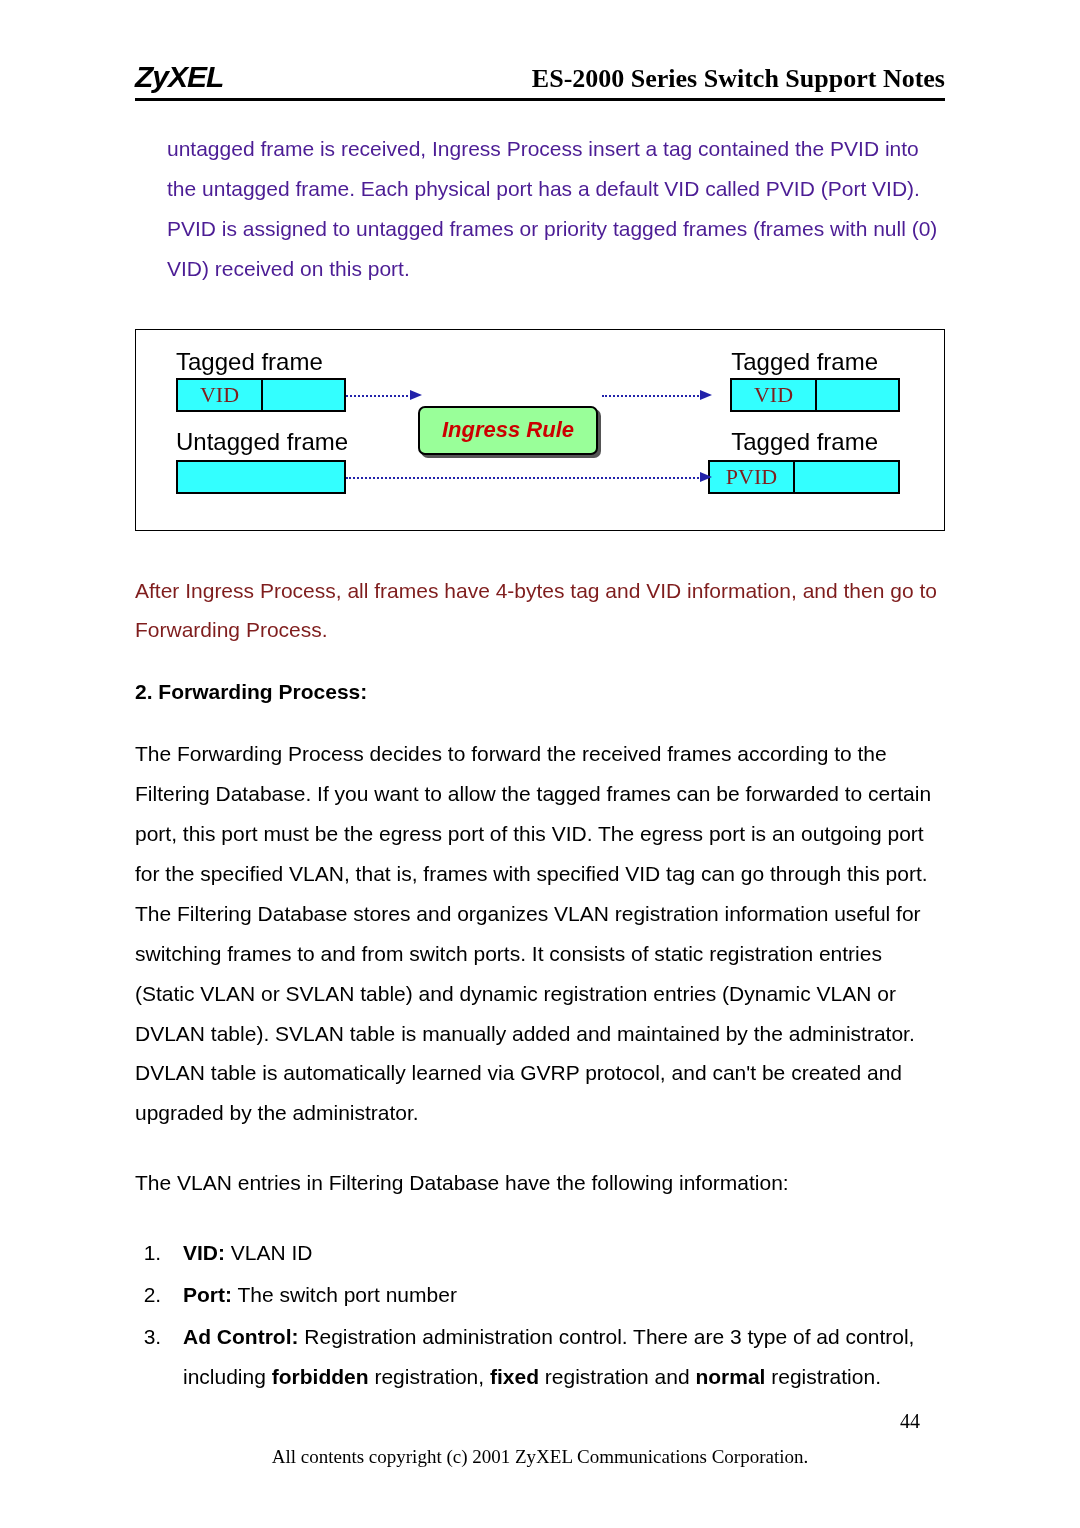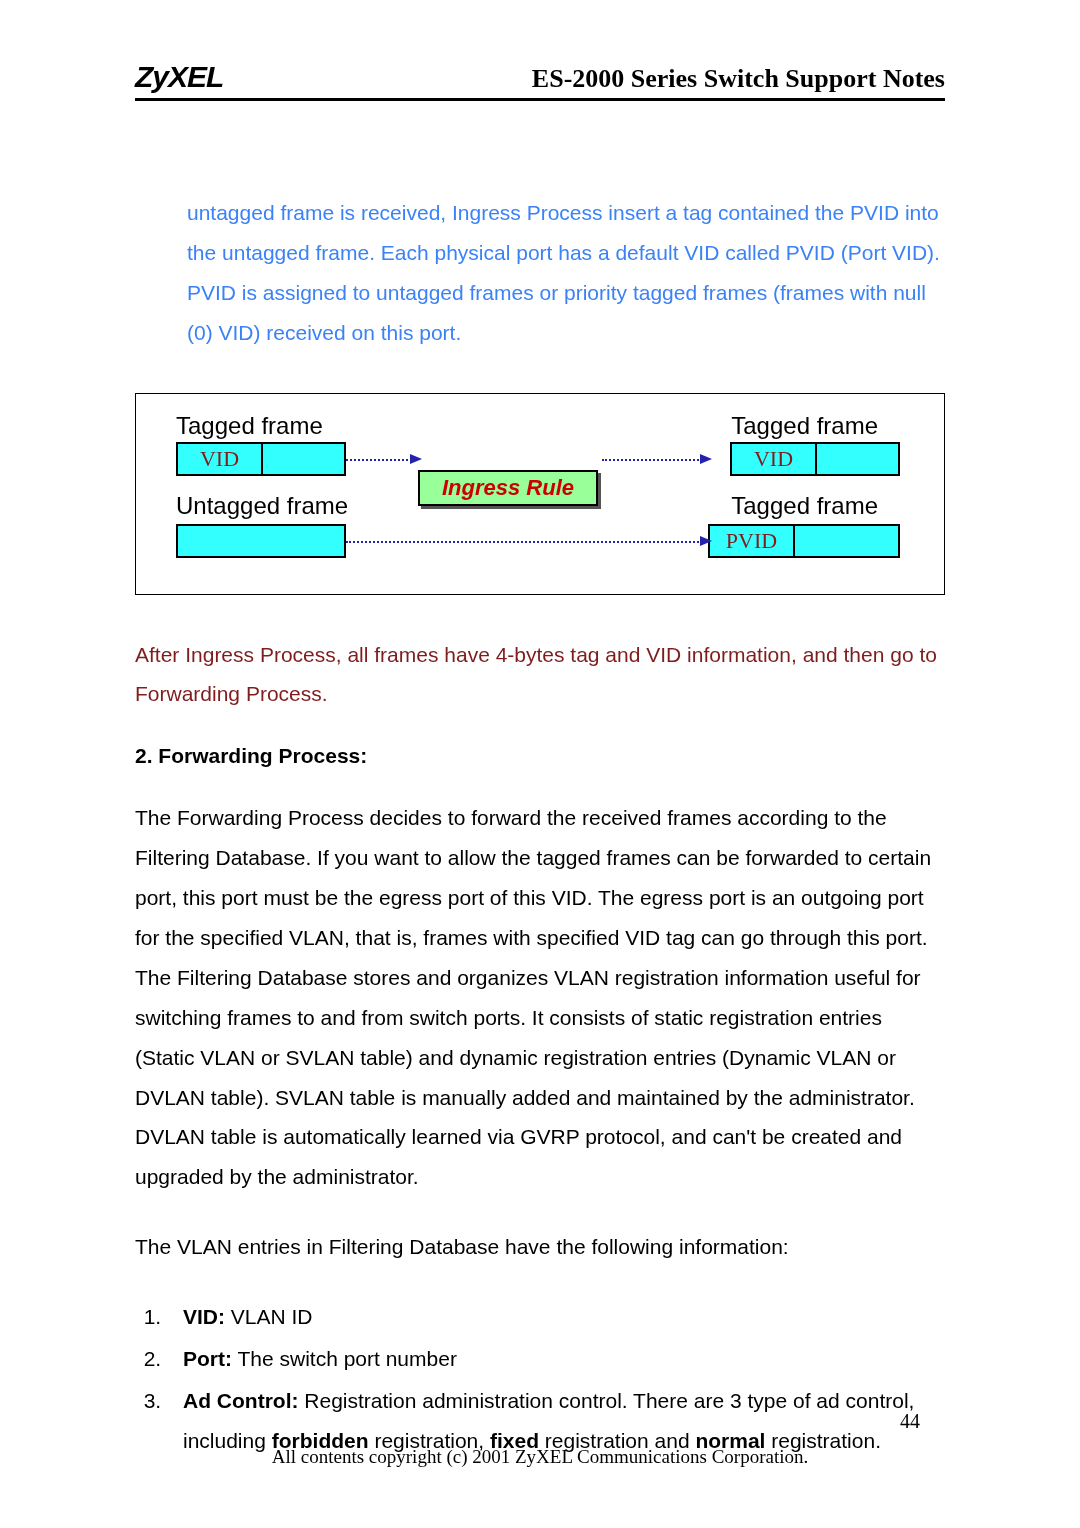--- a/index.html
+++ b/index.html
@@ -4,24 +4,24 @@
   <style>
     * { margin: 0; padding: 0; box-sizing: border-box; }
     body {
       width: 1080px;
       height: 1528px;
       background: #fff;
       font-family: Arial, Helvetica, sans-serif;
       position: relative;
     }
     .page { padding: 60px 135px 60px 135px; }
-    .header { display: flex; justify-content: space-between; align-items: flex-end; border-bottom: 3px solid #000; padding-bottom: 4px; margin-bottom: 92px; }
+    .header { display: flex; justify-content: space-between; align-items: flex-end; border-bottom: 3px solid #000; padding-bottom: 4px; margin-bottom: 28px; }
     .logo { font-family: Arial Black, Arial, sans-serif; font-weight: 900; font-style: italic; font-size: 30px; letter-spacing: -1px; }
     .doc-title { font-family: "Times New Roman", Times, serif; font-weight: bold; font-size: 26px; }
-    .body-text { font-size: 21px; line-height: 1.9; color: #3b82f6; margin-left: 52px; }
+    .body-text { font-size: 21px; line-height: 1.9; color: #4c1d95; margin-left: 32px; }
     .body-text2 { font-size: 21px; line-height: 1.9; color: #7f1d1d; margin-top: 40px; }
     .section-heading { font-size: 21px; font-weight: bold; margin-top: 30px; margin-bottom: 30px; }
     .diagram-wrap { margin-top: 40px; border: 1px solid #000; padding: 18px 22px 22px 22px; text-decoration: underline; }
     .diagram { position: relative; height: 160px; }
     .frame-label { position: absolute; font-size: 24px; }
     .frame-box { position: absolute; border: 2px solid #000; display: flex; }
     .vid-cell { background: #33ffff; border-right: 2px solid #000; display: flex; align-items: center; justify-content: center; font-family: "Times New Roman", serif; font-size: 22px; color: #7f1d1d; }
     .blank-cell { background: #33ffff; flex: 1; }
     .ingress-box { position: absolute; background: #99ff99; border: 2px solid #000; font-size: 22px; font-weight: bold; font-style: italic; color: #cc0000; display: flex; align-items: center; justify-content: center; box-shadow: 3px 3px 0 #555; }
     .arrow-line { position: absolute; border-top: 2px dotted #2222aa; }
@@ -52,21 +52,21 @@
       <div class="frame-box" style="left:18px; top:30px; width:170px; height:34px;">
         <div class="vid-cell" style="width:85px;">VID</div>
         <div class="blank-cell"></div>
       </div>
 
       <div class="frame-box" style="right:22px; top:30px; width:170px; height:34px;">
         <div class="vid-cell" style="width:85px;">VID</div>
         <div class="blank-cell"></div>
       </div>
 
-      <div class="ingress-box" style="left:260px; top:58px; width:180px; height:36px;">Ingress Rule</div>
+      <div class="ingress-box" style="left:260px; top:58px; width:180px; height:49px;border-radius:7px;">Ingress Rule</div>
 
       <div class="arrow-line" style="left:188px; top:47px; width:66px;"></div>
       <div class="arrow-head" style="left:252px; top:42px;"></div>
 
       <div class="arrow-line" style="left:444px; top:47px; width:100px;"></div>
       <div class="arrow-head" style="left:542px; top:42px;"></div>
 
       <div class="frame-label" style="left:18px; top:80px;">Untagged frame</div>
 
       <div class="frame-label" style="right:44px; top:80px;">Tagged frame</div>

